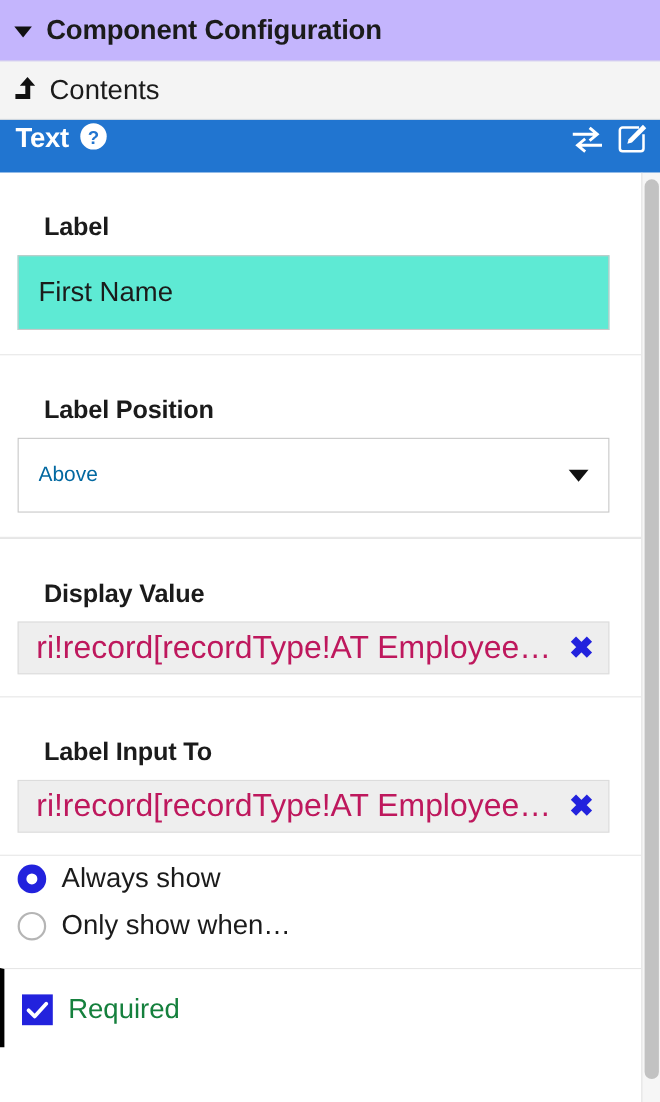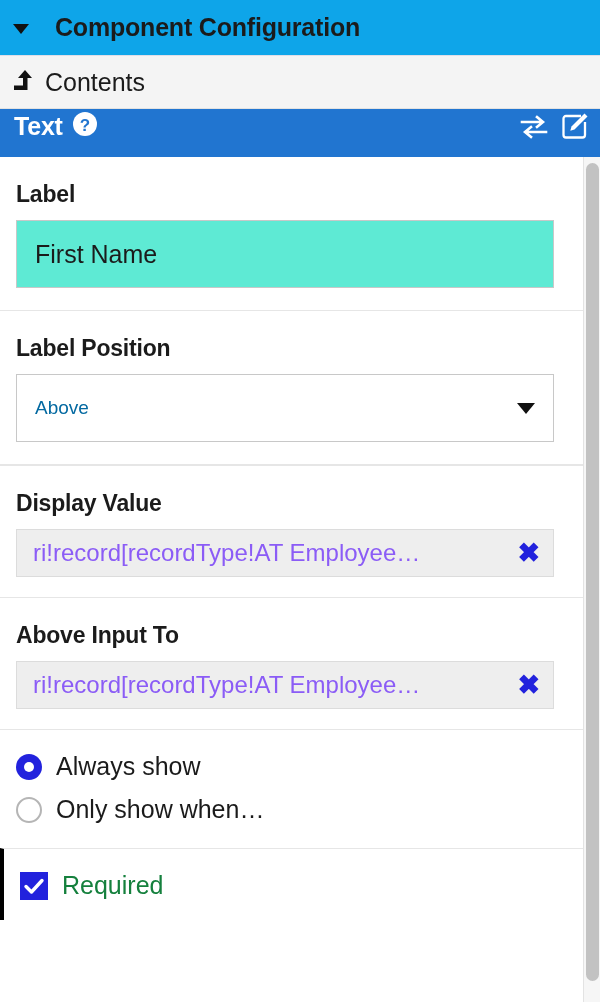--- a/index.html
+++ b/index.html
@@ -23,26 +23,26 @@
     height: 1002px;
     display: flex;
     flex-direction: column;
     background: #ffffff;
   }
 
   
   .config-bar {
     height: 56px;
     flex: 0 0 56px;
-    background: #0ea5e9;
+    background: #c4b5fd;
     border-bottom: 1px solid #dedee8;
     display: flex;
     align-items: center;
     padding-left: 13px;
-    gap: 26px;
+    gap: 13px;
     cursor: pointer;
   }
   .caret-down {
     width: 0; height: 0;
     border-left: 8px solid transparent;
     border-right: 8px solid transparent;
     border-top: 10px solid #111111;
     flex: 0 0 auto;
     margin-top: 2px;
   }
@@ -126,22 +126,23 @@
     border-bottom: 1px solid #e6e6e6;
   }
   .section.no-border { border-bottom: none; }
   .section.gap-top { border-top: 1px solid #e6e6e6; }
 
   .field-label {
     font-size: 23px;
     font-weight: bold;
     letter-spacing: -0.2px;
     color: #1b1b1b;
-    padding-top: 24px;
+    padding-top: 36px;
     padding-bottom: 12px;
+    margin-left: 24px;
   }
 
   .text-input {
     width: 538px;
     height: 68px;
     border: 1px solid #c8c8c8;
     background: #5eead4;
     font-family: "Liberation Sans", sans-serif;
     font-size: 25px;
     color: #1b1b1b;
@@ -183,22 +184,22 @@
     height: 48px;
     background: #eeeeee;
     border: 1px solid #dcdcdc;
     display: flex;
     align-items: center;
     padding: 0 13px 0 16px;
     cursor: pointer;
   }
   .chip-text {
     flex: 1 1 auto;
-    font-size: 24px;
-    color: #8b5cf6;
+    font-size: 29px;
+    color: #be185d;
     white-space: nowrap;
     overflow: hidden;
   }
   .chip-clear {
     flex: 0 0 auto;
     color: #2222dd;
     font-size: 27px;
     font-weight: bold;
     line-height: 1;
     margin-left: 8px;
@@ -233,21 +234,21 @@
     left: 8px; top: 8px;
     width: 10px; height: 10px;
     border-radius: 50%;
     background: #ffffff;
   }
   .radio-label {
     font-size: 25px;
     color: #1b1b1b;
     white-space: nowrap;
   }
-  .visibility-list { padding-bottom: 16px; margin-top: 16px; }
+  .visibility-list { padding-bottom: 16px; }
 
   
   .required-section {
     border-top: 1px solid #e6e6e6;
     border-left: 4px solid #000000;
     padding: 0 16px;
     position: relative;
   }
   .check-row {
     display: flex;
@@ -357,21 +358,21 @@
         <div class="field-label">Display Value</div>
         <div class="chip-row">
           <div class="chip">
             <span class="chip-text">ri!record[recordType!AT Employee…</span>
             <span class="chip-clear">✖</span>
           </div>
         </div>
       </div>
 
       <div class="section">
-        <div class="field-label">Above Input To</div>
+        <div class="field-label">Label Input To</div>
         <div class="chip-row">
           <div class="chip">
             <span class="chip-text">ri!record[recordType!AT Employee…</span>
             <span class="chip-clear">✖</span>
           </div>
         </div>
       </div>
 
       <div class="section no-border">
         <div class="visibility-list">

